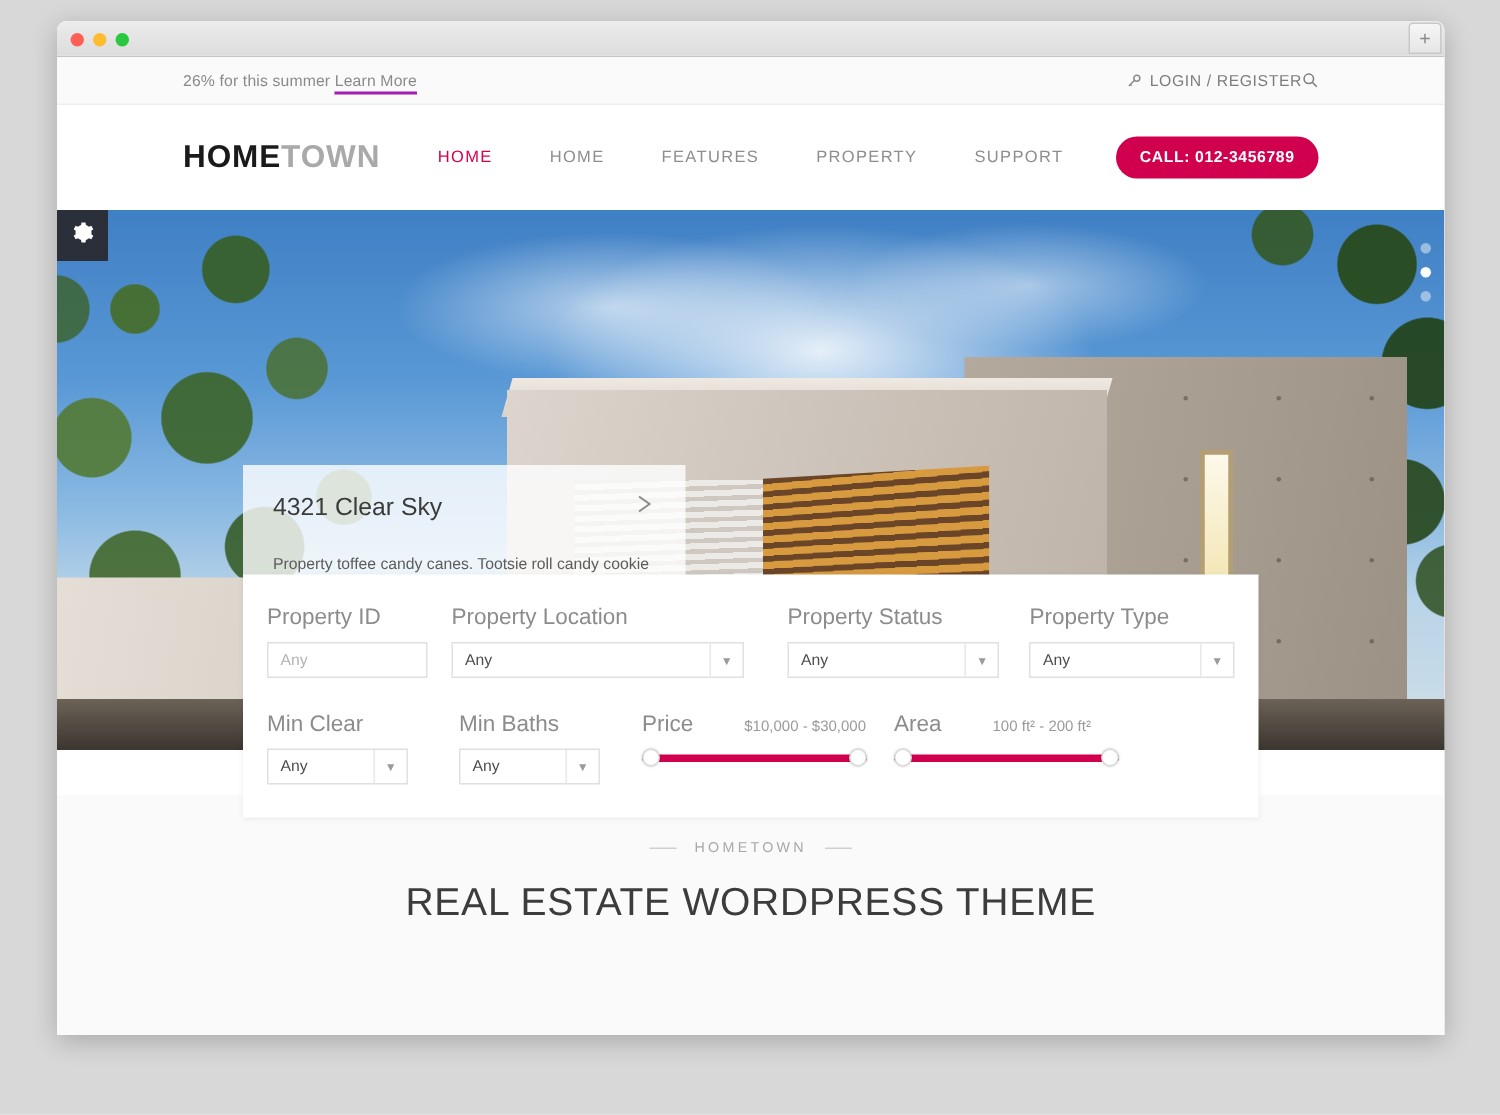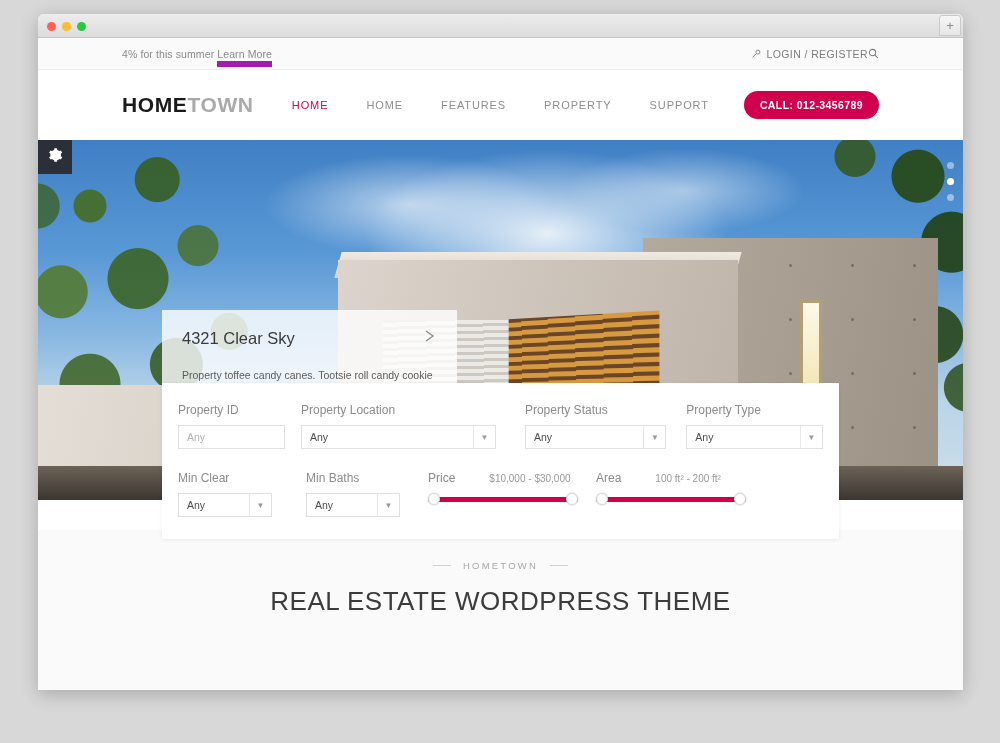--- a/index.html
+++ b/index.html
@@ -46,21 +46,21 @@
   
   .topbar {
     height: 32px;
     background: #fafafa;
     border-bottom: 1px solid #ededed;
     display: flex; align-items: center;
     padding: 0 84px 0 84px;
     position: relative;
   }
   .promo { font-size: 10.5px; color: #8a8a8a; letter-spacing: .1px; }
-  .promo .lm { color: #8a8a8a; border-bottom: 6px solid #a21caf; padding-bottom: 1px; }
+  .promo .lm { color: #8a8a8a; border-bottom: 2px solid #a21caf; padding-bottom: 1px; }
   .topright { margin-left: auto; display: flex; align-items: center; gap: 0; }
   .login { display: flex; align-items: center; gap: 6px; font-size: 10.5px; color: #7d7d7d; letter-spacing: .4px; }
   .key-ic svg, .srch-ic svg { display: block; }
 
   
   .navbar {
     height: 70px;
     background: #fff;
     display: flex; align-items: center;
     padding: 0 84px;
@@ -226,21 +226,21 @@
     left: 124px; top: 345px;
     width: 677px;
     background: #fff;
     z-index: 9;
     padding: 20px 16px 22px 16px;
     box-shadow: 0 1px 4px rgba(0,0,0,.07);
   }
   .srow { display: flex; }
   .srow + .srow { margin-top: 22px; }
   .fgroup { display: flex; flex-direction: column; }
-  .flabel { font-size: 12px; color: #8c8c8c; margin-bottom: 8px; }
+  .flabel { font-size: 15px; color: #8c8c8c; margin-bottom: 8px; }
   .ctl {
     height: 24px;
     border: 1px solid #e0e0e0;
     background: #fff;
     display: flex; align-items: center;
     font-size: 10.5px; color: #8e8e8e;
     padding: 0 8px;
   }
   .ctl.sel { padding: 0; }
   .ctl.sel .val { flex: 1; padding: 0 8px; color: #4d4d4d; }
@@ -284,21 +284,21 @@
       <span class="dot yellow"></span>
       <span class="dot green"></span>
     </div>
     <div class="newtab">+</div>
   </div>
 
   <div class="page">
 
     <div class="topbar">
       <div class="promo">
-        <span>4% for this summer </span><span class="lm">Learn More</span>
+        <span>26% for this summer </span><span class="lm">Learn More</span>
       </div>
       <div class="topright">
         <div class="login">
           <span class="key-ic">
             <svg width="10" height="10" viewBox="0 0 16 16">
                 <g fill="#8a8a8a">
                   <circle cx="11" cy="5" r="3.2" fill="none" stroke="#8a8a8a" stroke-width="1.6"></circle>
                   <path d="M8.6 7.2 L2.5 13.3 M3.8 12 L5.2 13.4 M2.2 10.6 L3.6 12"></path>
                   <path d="M8.6 7.2 L2.5 13.3" stroke="#8a8a8a" stroke-width="1.6" fill="none"></path>
                   <path d="M4.0 11.8 L5.4 13.2" stroke="#8a8a8a" stroke-width="1.4" fill="none"></path>

